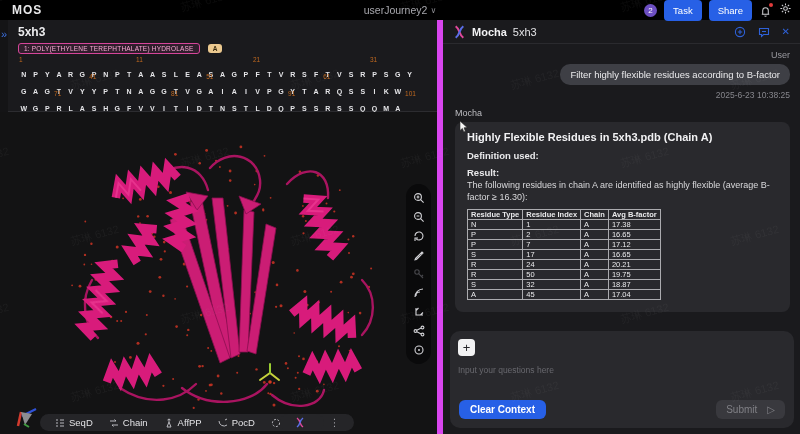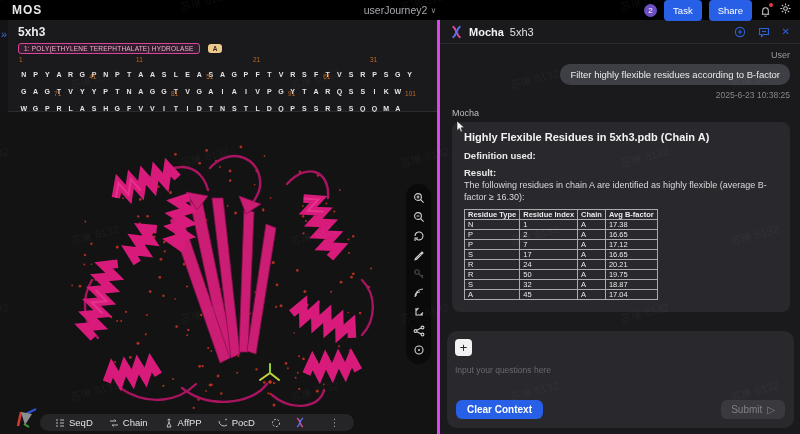--- a/index.html
+++ b/index.html
@@ -54,21 +54,21 @@
   .pill { position:absolute; bottom:3px; height:17px; background:#252528; border-radius:14px;
           display:flex; align-items:center; padding:0 8px; gap:2px; }
   .pill1 { left:40px; }
   .pill2 { left:280px; }
   .tool-item { display:flex; align-items:center; gap:4px; color:#e2e2e5; font-size:9.5px;
                padding:0 7px; cursor:pointer; height:100%; }
   .tool-item svg { flex:none; }
   .more-dots { color:#9a9aa0; font-size:10px; padding:0 6px; cursor:pointer; }
 
   
-  .chat { position:absolute; left:437px; right:0; top:20px; bottom:0; background:#1a1a1d; border-left:3px solid #d946ef; }
+  .chat { position:absolute; left:437px; right:0; top:20px; bottom:0; background:#1a1a1d; border-left:6px solid #d946ef; }
   .chat-header { position:absolute; top:0; left:0; right:0; height:24px; border-bottom:1px solid #2a2a2e;
                  display:flex; align-items:center; padding:0 10px; gap:6px; }
   .chat-title { color:#f1f1f3; font-size:11px; font-weight:bold; }
   .chat-sub { color:#e3e3e6; font-size:11px; }
   .chat-hicons { position:absolute; right:10px; display:flex; gap:12px; align-items:center; }
   .chat-hicons .hic { color:#2e61d8; cursor:pointer; display:flex; }
   .chat-scroll { position:absolute; top:24px; left:0; right:0; bottom:106px; overflow:hidden; padding:6px 10px 0 12px; }
   .user-label { text-align:right; color:#9a9aa0; font-size:9px; margin-bottom:4px; }
   .bubble-row { display:flex; justify-content:flex-end; }
   .user-bubble { background:#3e3f45; color:#eaeaec; font-size:9.5px; border-radius:10px;
@@ -87,21 +87,21 @@
 
   .inputbox { position:absolute; left:7px; right:6px; bottom:6px; height:97px; background:#29292d;
               border-radius:10px; padding:8px; }
   .plus-btn { width:17px; height:17px; background:#f2f2f3; border-radius:4px; border:none; color:#26262a;
               font-size:13px; line-height:15px; text-align:center; cursor:pointer; display:block; }
   .input-ph { color:#68686e; font-size:8.5px; margin-top:9px; }
   .clear-btn { position:absolute; left:9px; bottom:9px; background:#2760e6; color:#fff; border:none;
                border-radius:6px; font-size:10px; font-weight:bold; padding:4px 11px; cursor:pointer; }
   .submit-btn { position:absolute; right:9px; bottom:9px; background:#39393e; color:#808086; border:none;
                 border-radius:6px; font-size:10px; padding:4px 10px; cursor:default;
-                display:flex; align-items:center; gap:5px; }
+                display:flex; align-items:center; gap:10px; }
 
   #watermarks { position:absolute; inset:0; pointer-events:none; z-index:50; }
   .wm { position:absolute; color:rgba(210,210,215,0.05); font-size:11px; transform:rotate(-15deg); white-space:nowrap; }
 </style>
 </head>
 <body>
 
 <div class="app">
 
   <header class="topbar">

